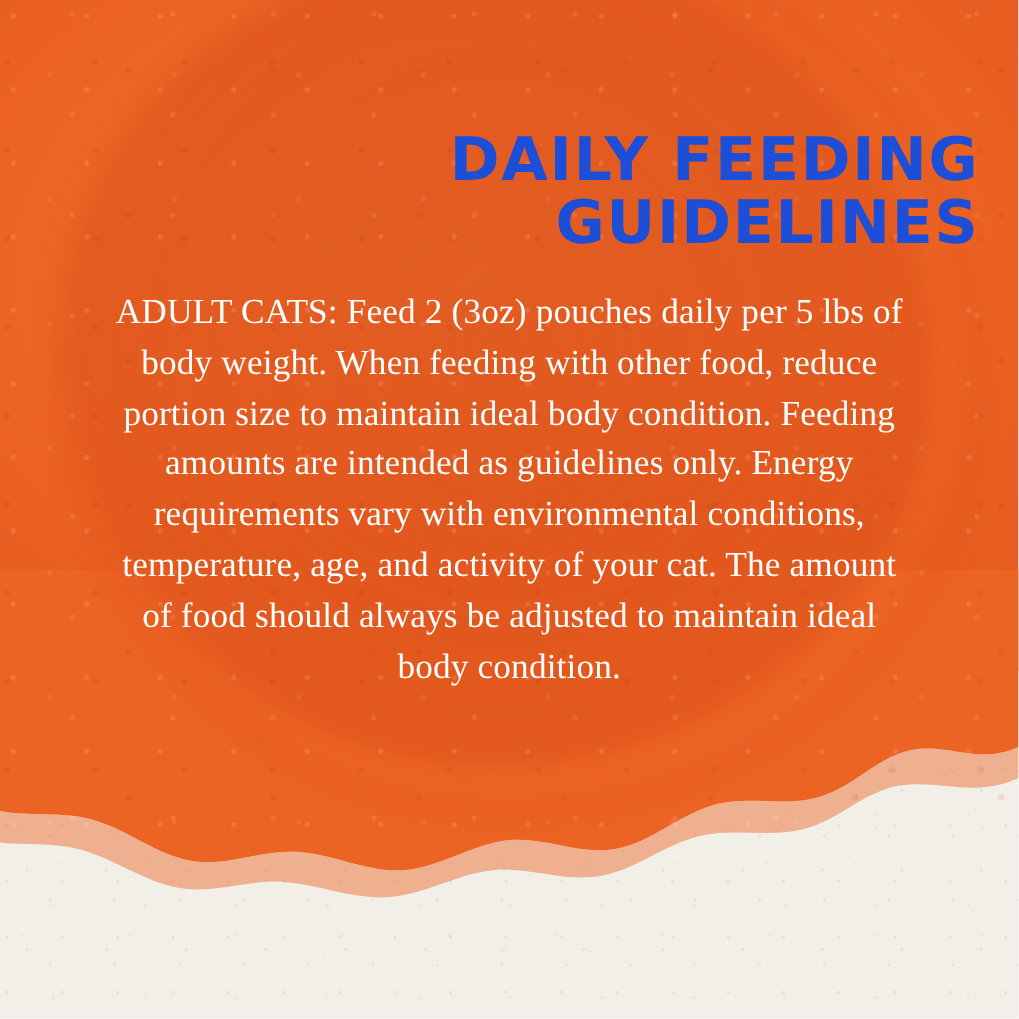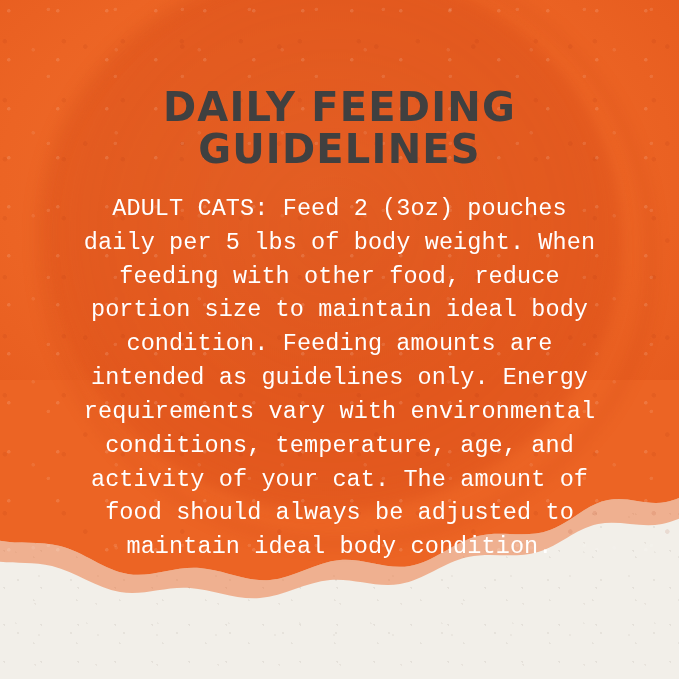--- a/index.html
+++ b/index.html
@@ -118,34 +118,35 @@
     position: absolute;
     left: 0;
     top: 0;
     width: 679px;
     text-align: center;
     padding-top: 86px;
     box-sizing: border-box;
   }
 
   #heading {
-    color: #404040;
+    color: #1d4ed8;
     font-family: "DejaVu Sans", sans-serif;
     font-weight: bold;
     font-size: 40px;
     letter-spacing: 1.2px;
     line-height: 1.05;
     margin: 0 0 22px 0;
     padding: 0 26px;
     text-transform: uppercase;
+    text-align: right;
   }
 
   #body-copy {
     color: #ffffff;
-    font-family: Liberation Mono, monospace;
+    font-family: Liberation Serif, serif;
     font-size: 23.5px;
     line-height: 1.44;
     margin: 0;
     padding: 0 72px;
     letter-spacing: 0.1px;
   }
 </style>
 </head>
 <body>
 

